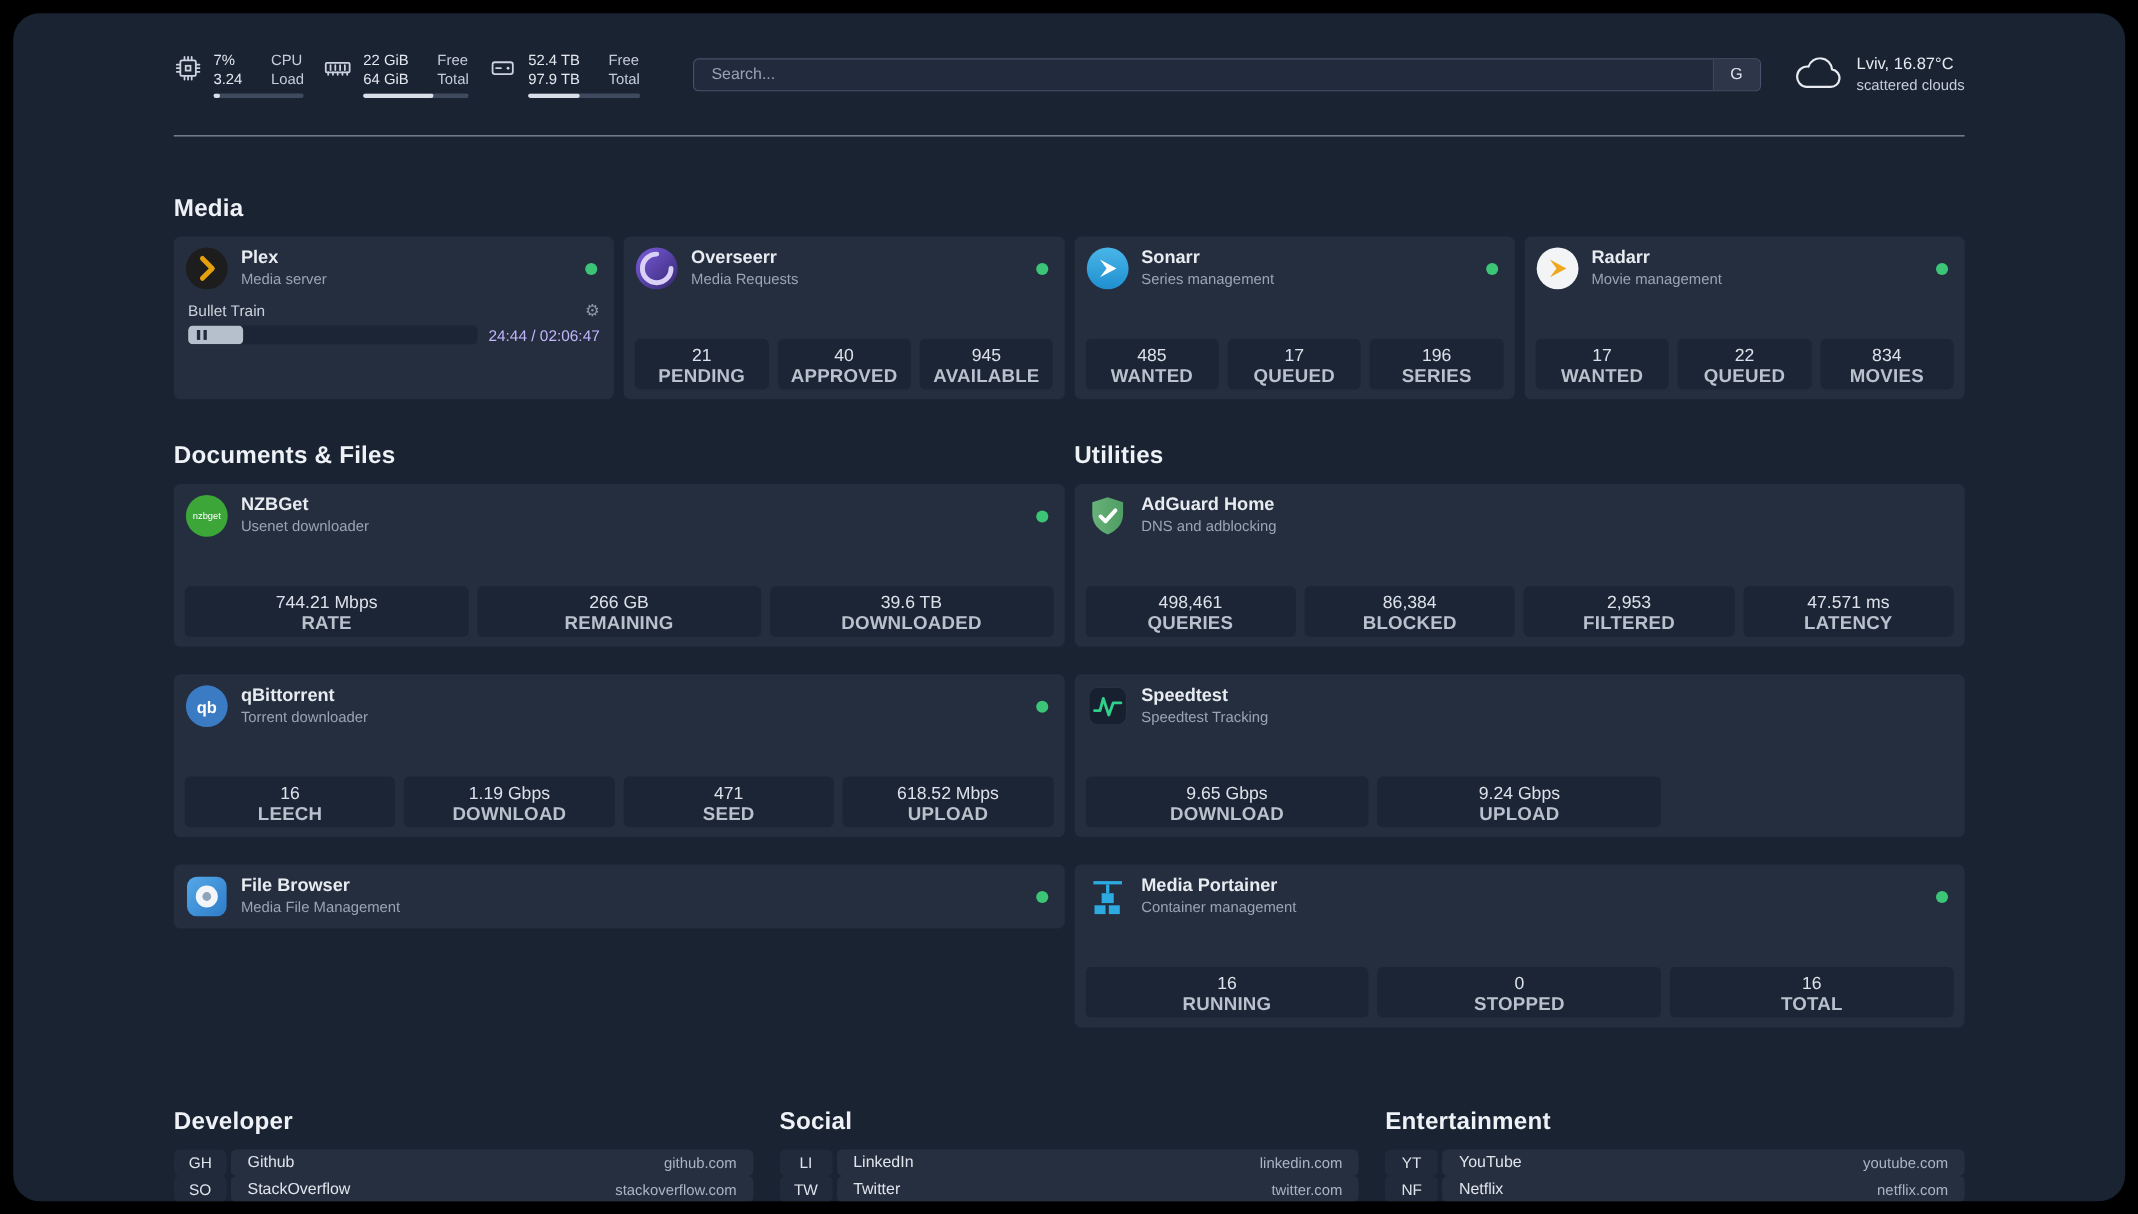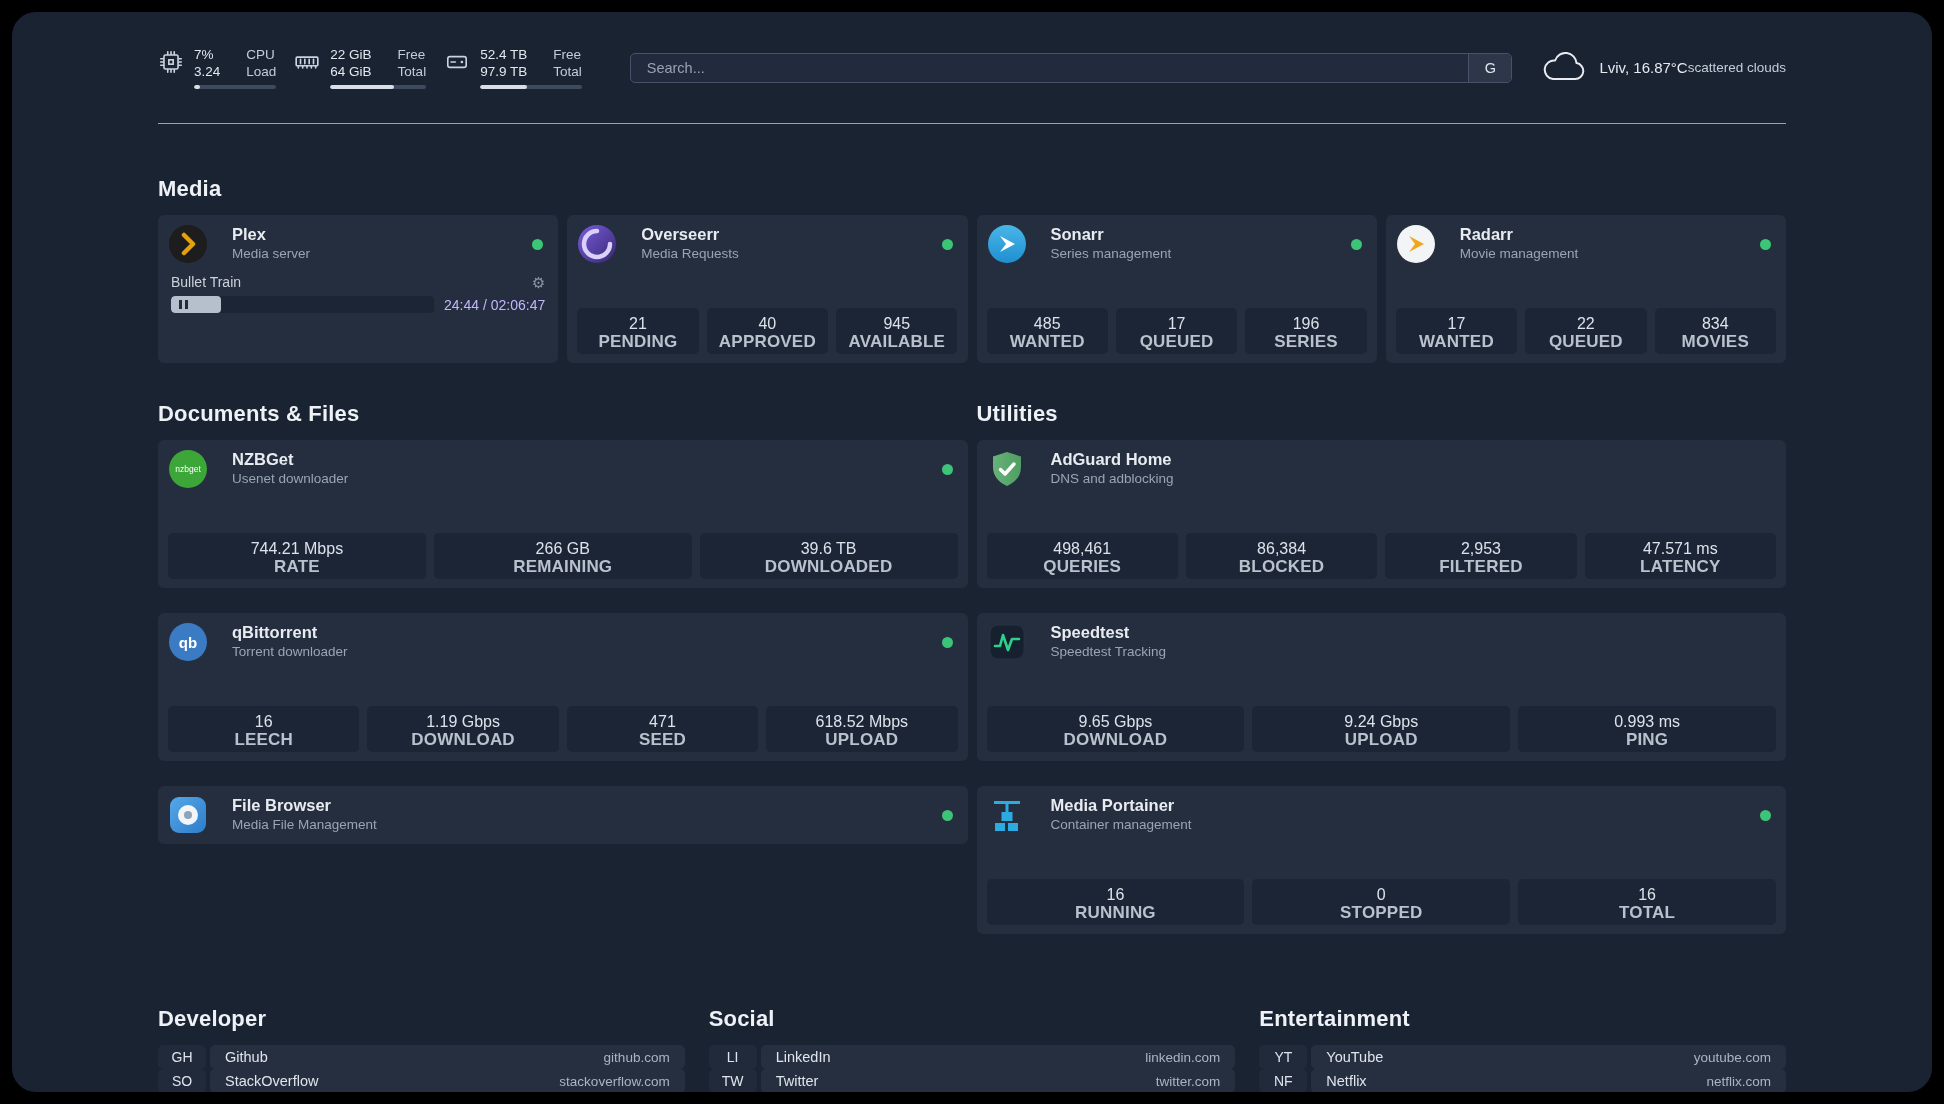--- a/index.html
+++ b/index.html
@@ -18,38 +18,38 @@
   .res-col .l{color:#c4ccd8;}
   .res-bar{height:4px;background:#3e4a5e;border-radius:2px;margin-top:5px;overflow:hidden;}
   .res-fill{height:100%;background:#d9dfe8;border-radius:2px;}
 
   .search-wrap{flex:1;margin:0 30px;position:relative;}
   .search{width:100%;box-sizing:border-box;height:30px;background:#212b3d;border:1px solid #4652666;border:1px solid #46526a;border-radius:5px;color:#e3e7ee;font-size:14.5px;padding:0 60px 0 16px;outline:none;font-family:"Liberation Sans",sans-serif;}
   .search::placeholder{color:#98a2b2;}
   .search-g{position:absolute;top:1px;right:1px;bottom:1px;width:42px;background:#2d3749;border-left:1px solid #46526a;border-radius:0 4px 4px 0;display:flex;align-items:center;justify-content:center;color:#e0e5ed;font-size:14.5px;cursor:pointer;}
 
   .weather{display:flex;align-items:center;gap:13px;}
-  .weather-text{display:flex;line-height:19px;}
+  .weather-text{display:flex;flex-direction:column;line-height:19px;}
   .weather-primary{font-size:15px;color:#e6eaf0;}
   .weather-secondary{font-size:13.5px;color:#c6cdd8;}
 
   .divider{height:1px;background:#b9c2cf;opacity:.8;margin-top:34px;}
 
   
   .section-title{font-size:22px;font-weight:600;color:#eef1f5;letter-spacing:.2px;}
   .mt-media{margin:52px 0 13px;}
   .mt-col{margin:38px 0 13px;}
   .mt-bm{margin:0 0 13px;}
 
   .grid4{display:grid;grid-template-columns:repeat(4,1fr);gap:9px;}
   .cols2{display:grid;grid-template-columns:1fr 1fr;gap:9px;align-items:start;}
   .stack{display:flex;flex-direction:column;gap:25px;}
 
   .card{background:#242e3f;border-radius:6px;padding:9px 10px;cursor:pointer;}
-  .card-head{display:flex;align-items:center;gap:24px;}
+  .card-head{display:flex;align-items:center;gap:11px;}
   .app-icon{width:40px;height:40px;flex:none;display:flex;align-items:center;justify-content:center;}
   .head-text{display:flex;flex-direction:column;line-height:18px;}
   .app-name{font-size:16.5px;font-weight:600;color:#e8ebf0;}
   .app-desc{font-size:13.5px;color:#9aa4b3;margin-top:2px;}
   .dot{width:11px;height:11px;border-radius:50%;background:#3cc577;margin-left:auto;margin-right:5px;flex:none;}
 
   .stats{display:grid;gap:8px;margin-top:9px;}
   .c3{grid-template-columns:repeat(3,1fr);}
   .c4{grid-template-columns:repeat(4,1fr);}
   .stat{background:#1c2535;border-radius:5px;text-align:center;padding:6px 4px 5px;margin-top:35px;}
@@ -460,24 +460,20 @@
             </div>
             <div class="stats c3">
               <div class="stat">
                 <div class="stat-v">9.65 Gbps</div>
                 <div class="stat-l">DOWNLOAD</div>
               </div>
               <div class="stat">
                 <div class="stat-v">9.24 Gbps</div>
                 <div class="stat-l">UPLOAD</div>
               </div>
-              <div class="stat">
-                <div class="stat-v">0.993 ms</div>
-                <div class="stat-l">PING</div>
-              </div>
             </div>
           </div>
 
           <div class="card">
             <div class="card-head">
               <div class="app-icon">
                 <svg width="40" height="40" viewBox="0 0 40 40" fill="#2daae0">
                   <rect x="7" y="6" width="26" height="3"></rect>
                   <rect x="18.5" y="9" width="3" height="8"></rect>
                   <rect x="14.5" y="17" width="11" height="9"></rect>

